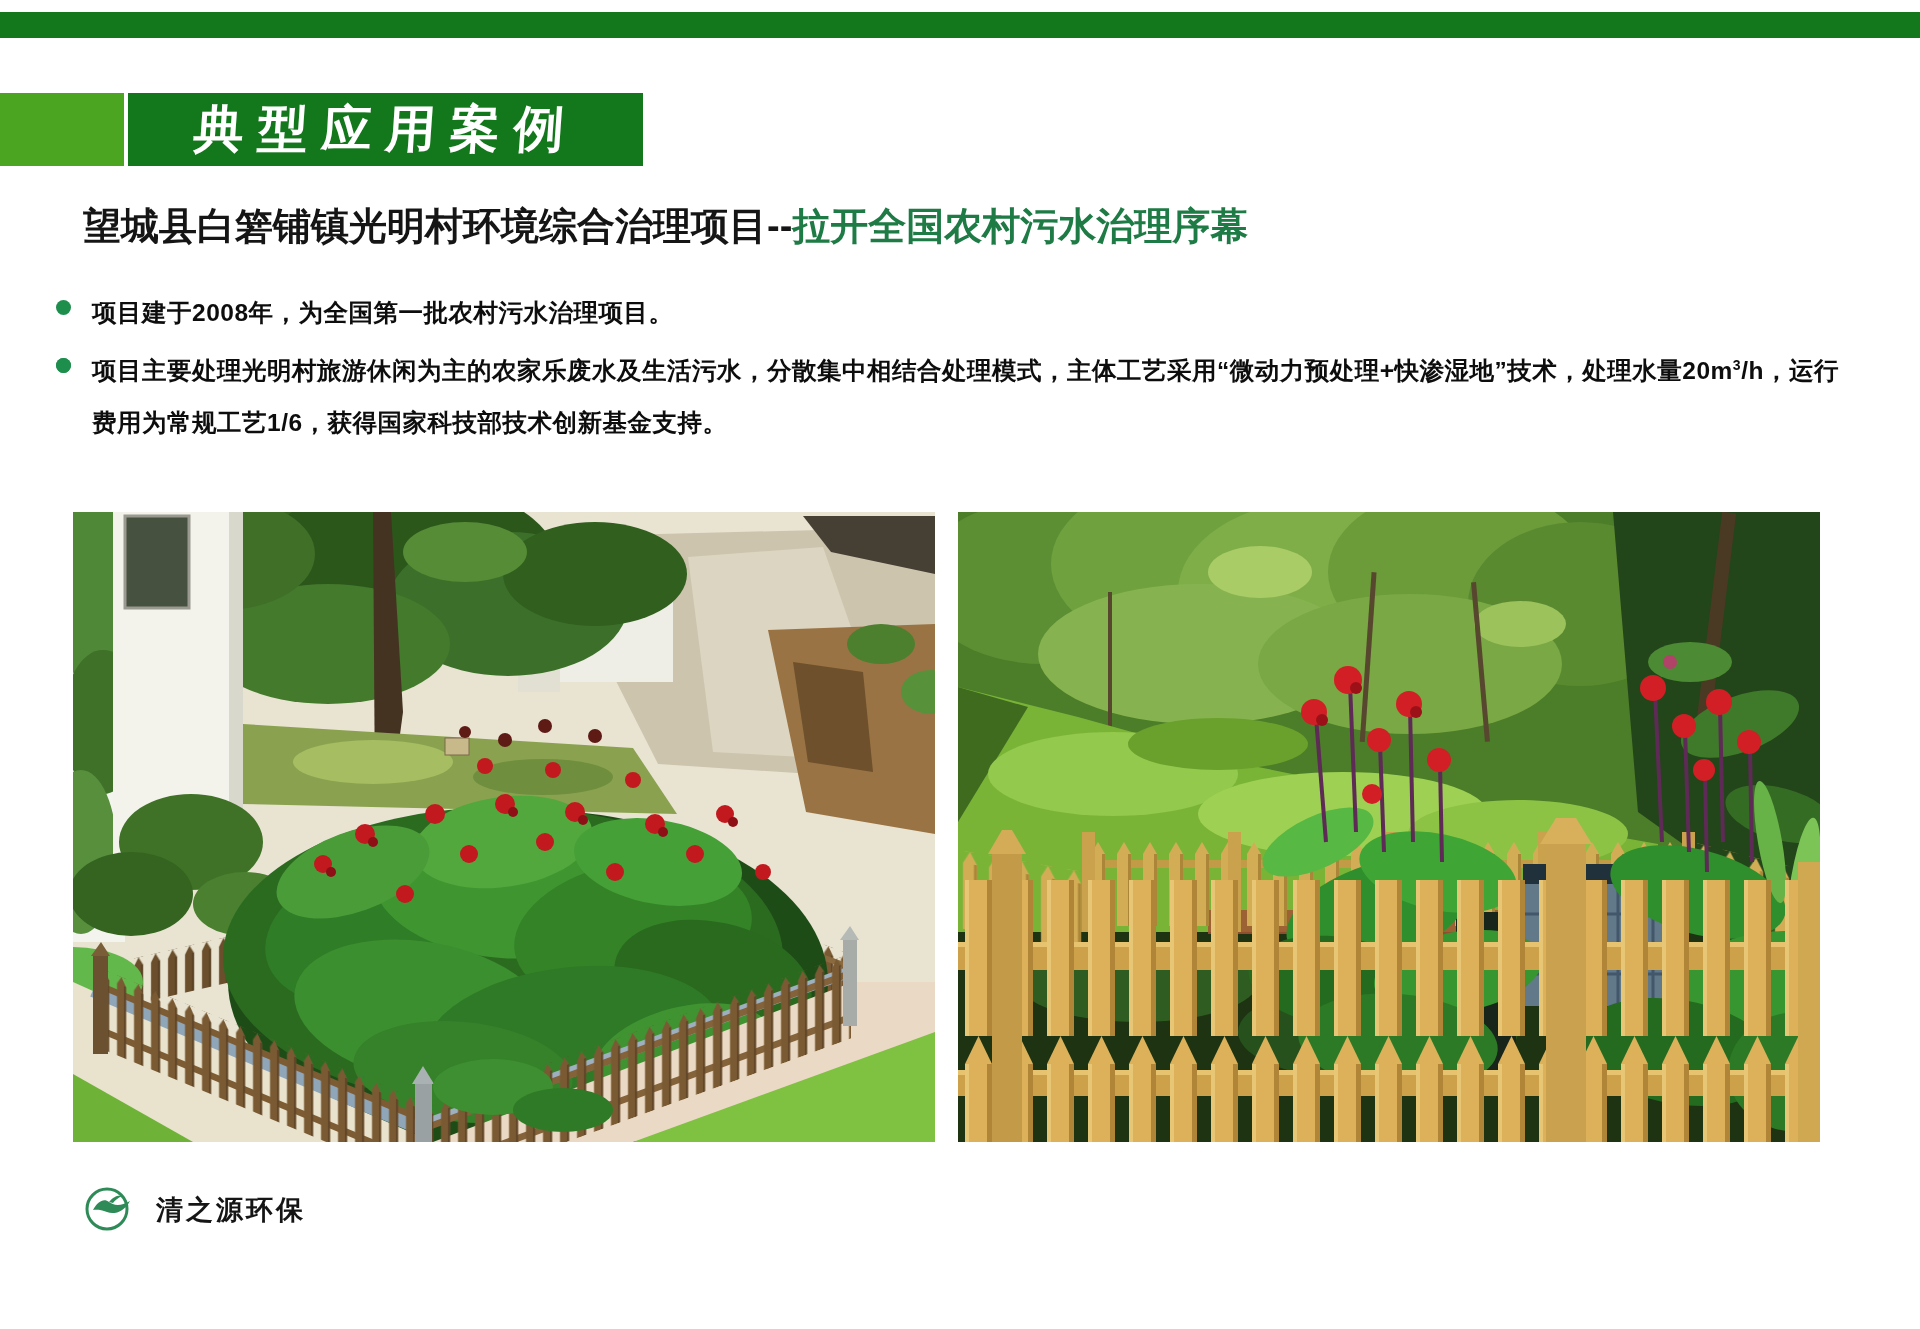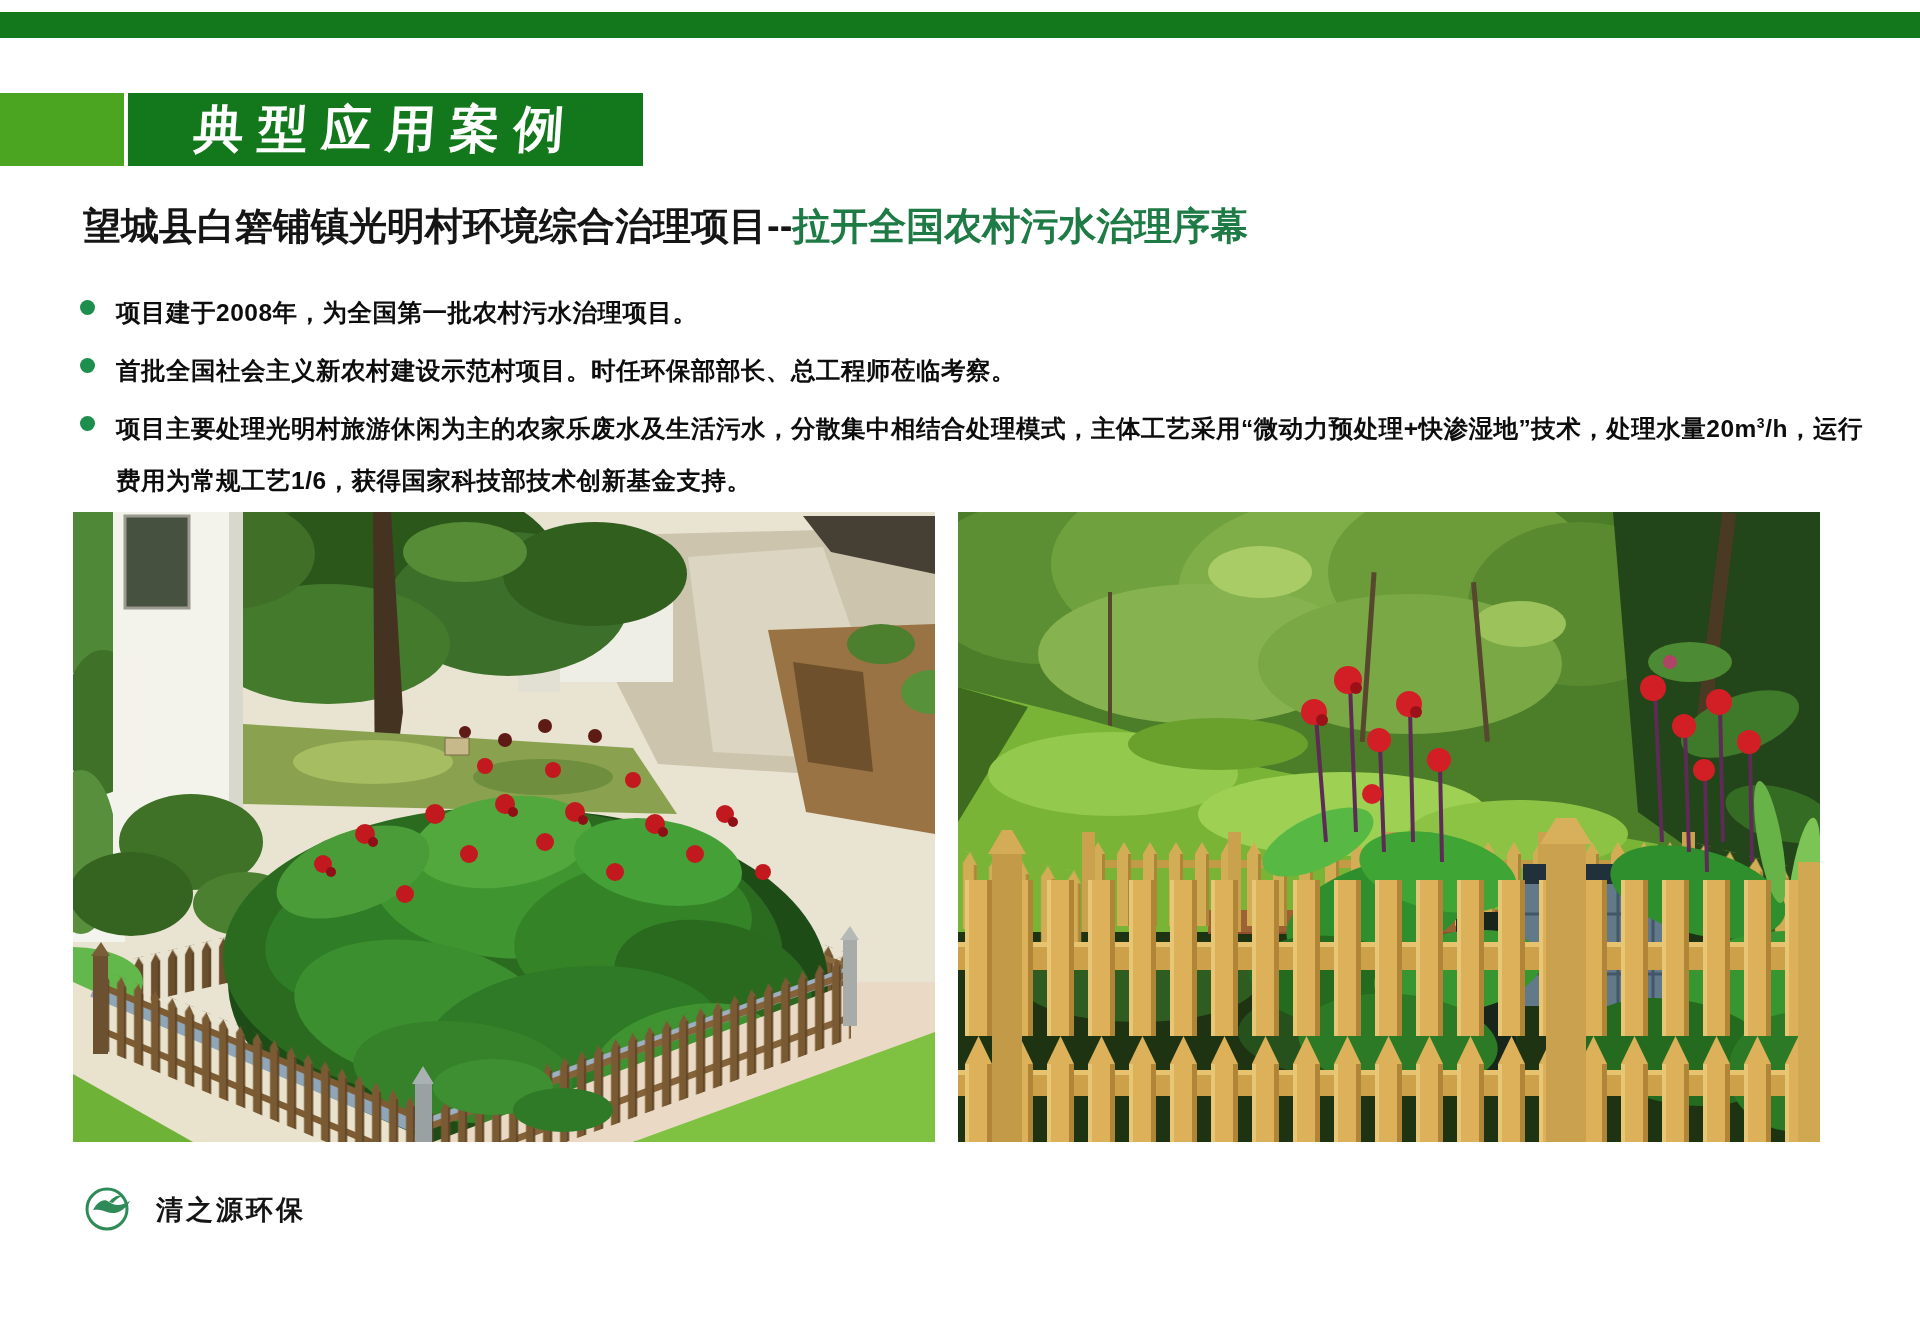--- a/index.html
+++ b/index.html
@@ -13,21 +13,21 @@
                display:flex;align-items:center;justify-content:center;}
   .banner-title{font-family:"DejaVu Serif","Liberation Serif",serif;font-weight:bold;
                 color:#ffffff;font-size:50px;letter-spacing:14px;white-space:nowrap;
                 transform:skewX(-4deg);}
   
   .heading{position:absolute;left:83px;top:203px;width:1800px;font-size:38px;font-weight:bold;
            line-height:46px;white-space:nowrap;}
   .heading .h-black{color:#151515;}
   .heading .h-green{color:#1E7B45;}
   
-  .bullets{position:absolute;left:80px;top:281px;width:1792px;list-style:none;margin:0;padding:0;}
+  .bullets{position:absolute;left:56px;top:281px;width:1792px;list-style:none;margin:0;padding:0;}
   .bullets li{position:relative;padding-left:36px;font-size:24.5px;font-weight:bold;
               line-height:52px;letter-spacing:0.5px;color:#0d0d0d;}
   .bullets .dot{position:absolute;left:0;top:19px;width:15px;height:15px;border-radius:50%;
                 background:#1E8E4D;}
   .bullets sup{font-size:14px;}
   
   .photo{position:absolute;top:512px;width:862px;height:630px;overflow:hidden;}
   .photo svg{display:block;width:862px;height:630px;}
   .photo-1{left:73px;}
   .photo-2{left:958px;}
@@ -49,21 +49,21 @@
 
   <div class="heading">
     <span class="h-black">望城县白箬铺镇光明村环境综合治理项目--</span><span class="h-green">拉开全国农村污水治理序幕</span>
   </div>
 
   <ul class="bullets">
     <li>
       <span class="dot"></span><span>项目建于2008年，为全国第一批农村污水治理项目。</span><sup></sup><span></span>
     </li>
     <li>
-      <span class="dot"></span><span>首批全国社会主义新农村建设示范村项目。时任环保部部长、总工程师莅临考察。</span><sup></sup><span></span>
+      <span class="dot"></span><sup></sup><span></span>
     </li>
     <li>
       <span class="dot"></span><span>项目主要处理光明村旅游休闲为主的农家乐废水及生活污水，分散集中相结合处理模式，主体工艺采用“微动力预处理+快渗湿地”技术，处理水量20m</span><sup>3</sup><span>/h，运行费用为常规工艺1/6，获得国家科技部技术创新基金支持。</span>
     </li>
   </ul>
 
   <div class="photo photo-1">
     <svg viewBox="0 0 862 630" xmlns="http://www.w3.org/2000/svg">
       <defs>
         <pattern id="fp1" width="17" height="80" patternUnits="userSpaceOnUse">

